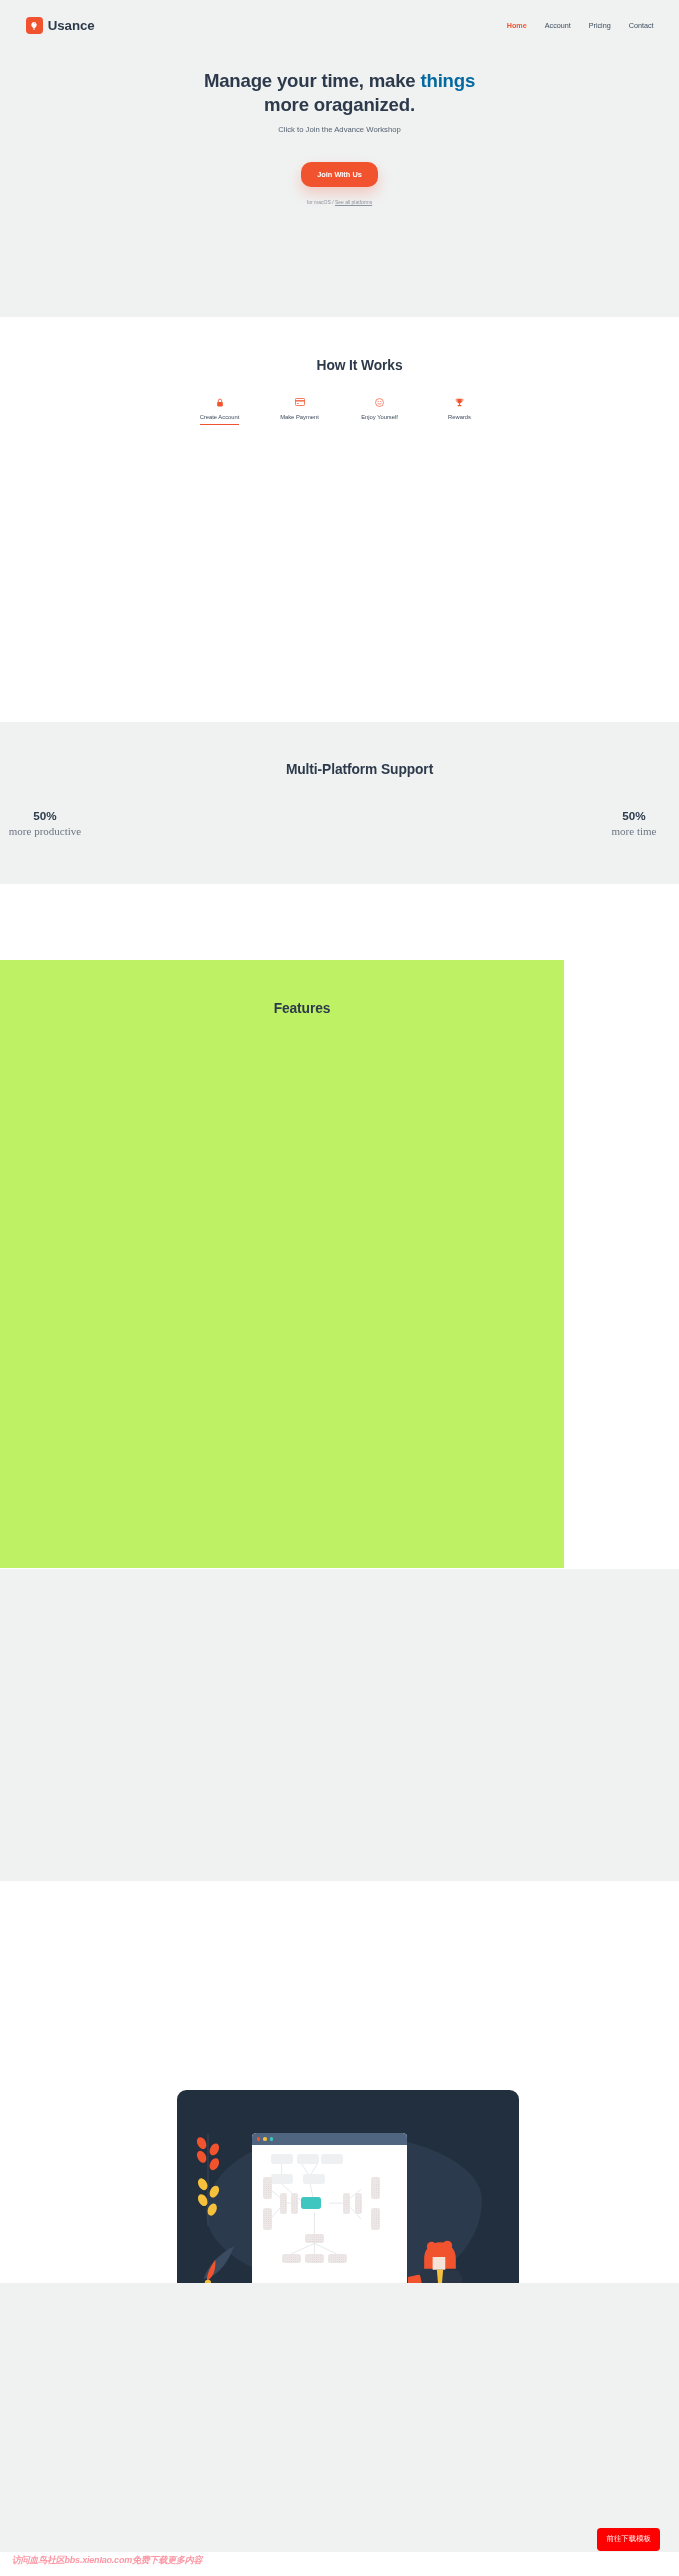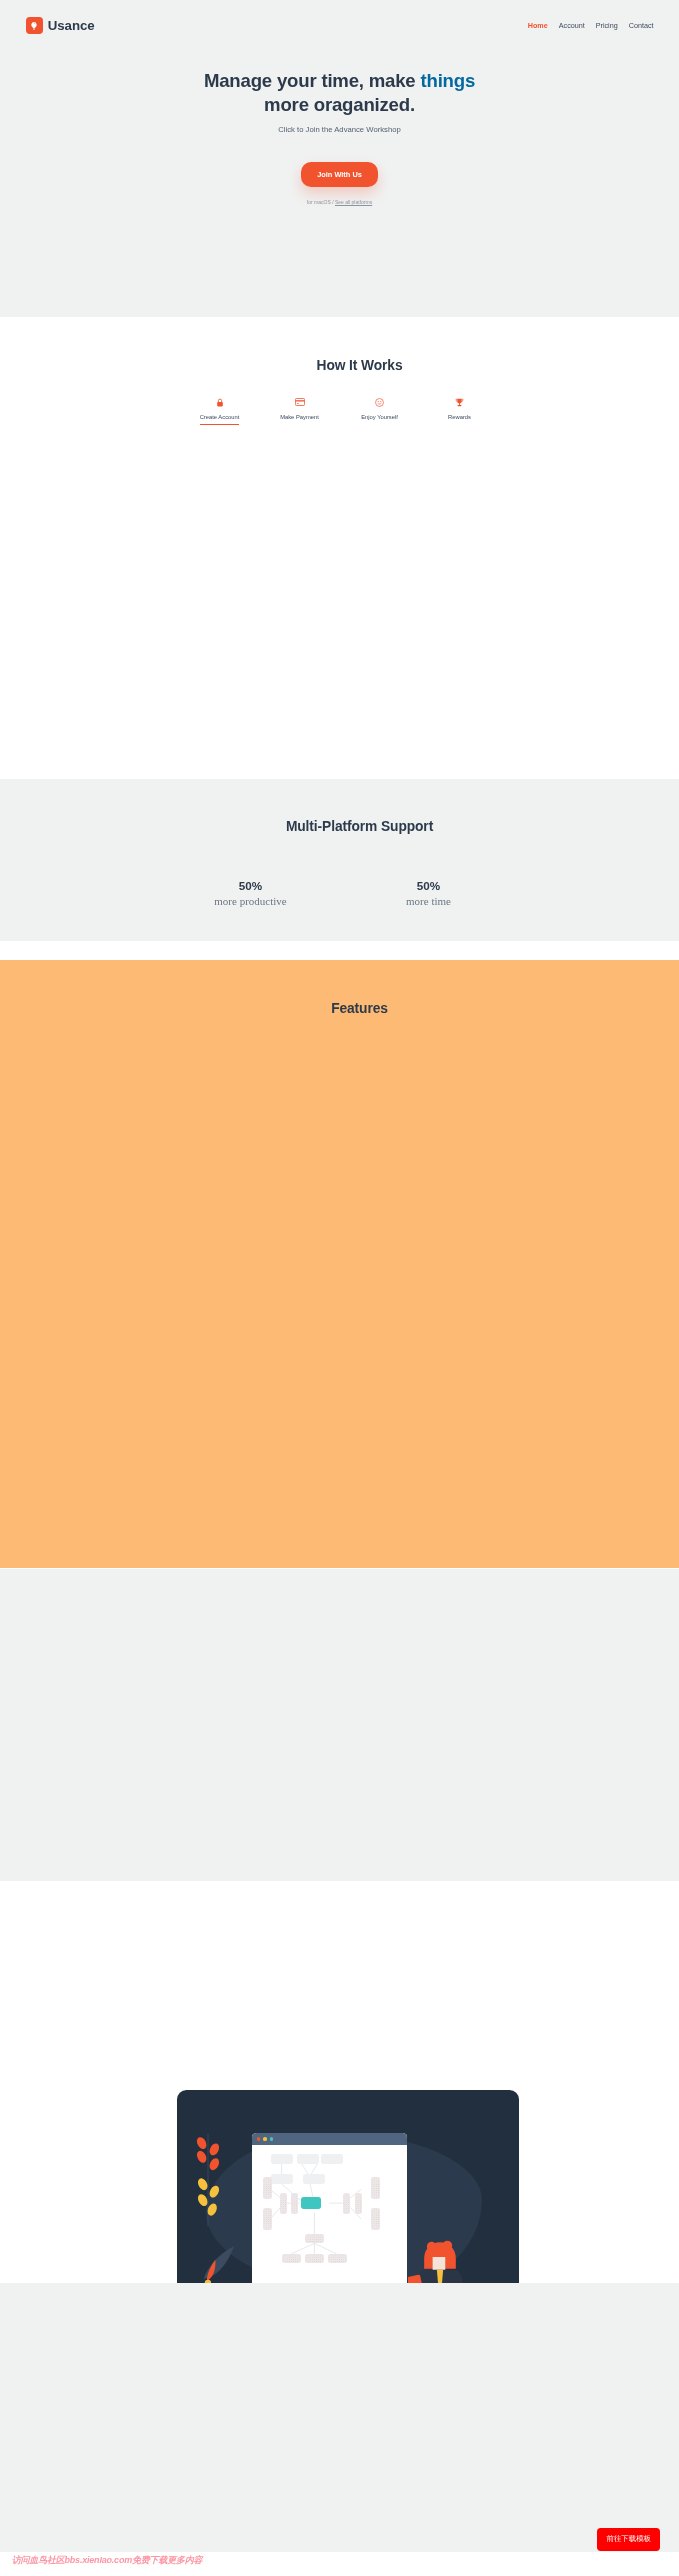--- a/index.html
+++ b/index.html
@@ -35,21 +35,21 @@
     background: #f2532f;
     display: flex; align-items: center; justify-content: center;
     flex: 0 0 auto;
   }
   .brand-name {
     font-size: 13.3px; font-weight: bold; color: #2d3a4b;
     letter-spacing: -0.1px;
   }
   .nav-links {
     margin-left: auto;
-    display: flex; gap: 11px;
+    display: flex; gap: 18px;
   }
   .nav-link {
     font-size: 7.2px; color: #3d4a5c; text-decoration: none;
     cursor: pointer; white-space: nowrap;
   }
   .nav-link.active { color: #f2532f; font-weight: bold; }
 
   .hero-inner {
     position: absolute; left: 0; top: 69px;
     width: 679px; text-align: center;
@@ -102,42 +102,42 @@
     height: 12.7px; display: flex; align-items: center; justify-content: center;
   }
   .step-label {
     margin-top: 5.8px; font-size: 5.8px; color: #3d4a5c;
     display: inline-block; padding-bottom: 3.7px;
   }
   .step.active .step-label { border-bottom: 1.1px solid #f2532f; }
 
   
   .multi {
-    position: absolute; left: 0; top: 779px;
+    position: absolute; left: 0; top: 722px;
     width: 679px; height: 162px;
     background: #f0f2f2;
   }
   .multi .sec-title { margin-top: 40px; }
   .stats {
-    margin-top: 45px;
-    display: flex; justify-content: center; gap: 88px;
+    margin-top: 32px;
+    display: flex; justify-content: space-between; gap: 88px;
   }
   .stat { text-align: center; width: 90px; }
   .stat-value {
     font-size: 11.7px; font-weight: bold; color: #2d3a4b;
   }
   .stat-label {
     margin-top: 2.7px; font-size: 11px; color: #6b7682; font-family: Liberation Serif, serif;
   }
 
   
   .features {
     position: absolute; left: 0; top: 960px;
-    width: 679px; height: 608px;
-    background: #fdba74;
+    width: 564px; height: 608px;
+    background: #bef264;
   }
   .features .sec-title { margin-top: 41px; }
 
   
   .band-a {
     position: absolute; left: 0; top: 1569px;
     width: 679px; height: 312px;
     background: #f0f2f2;
   }
 

